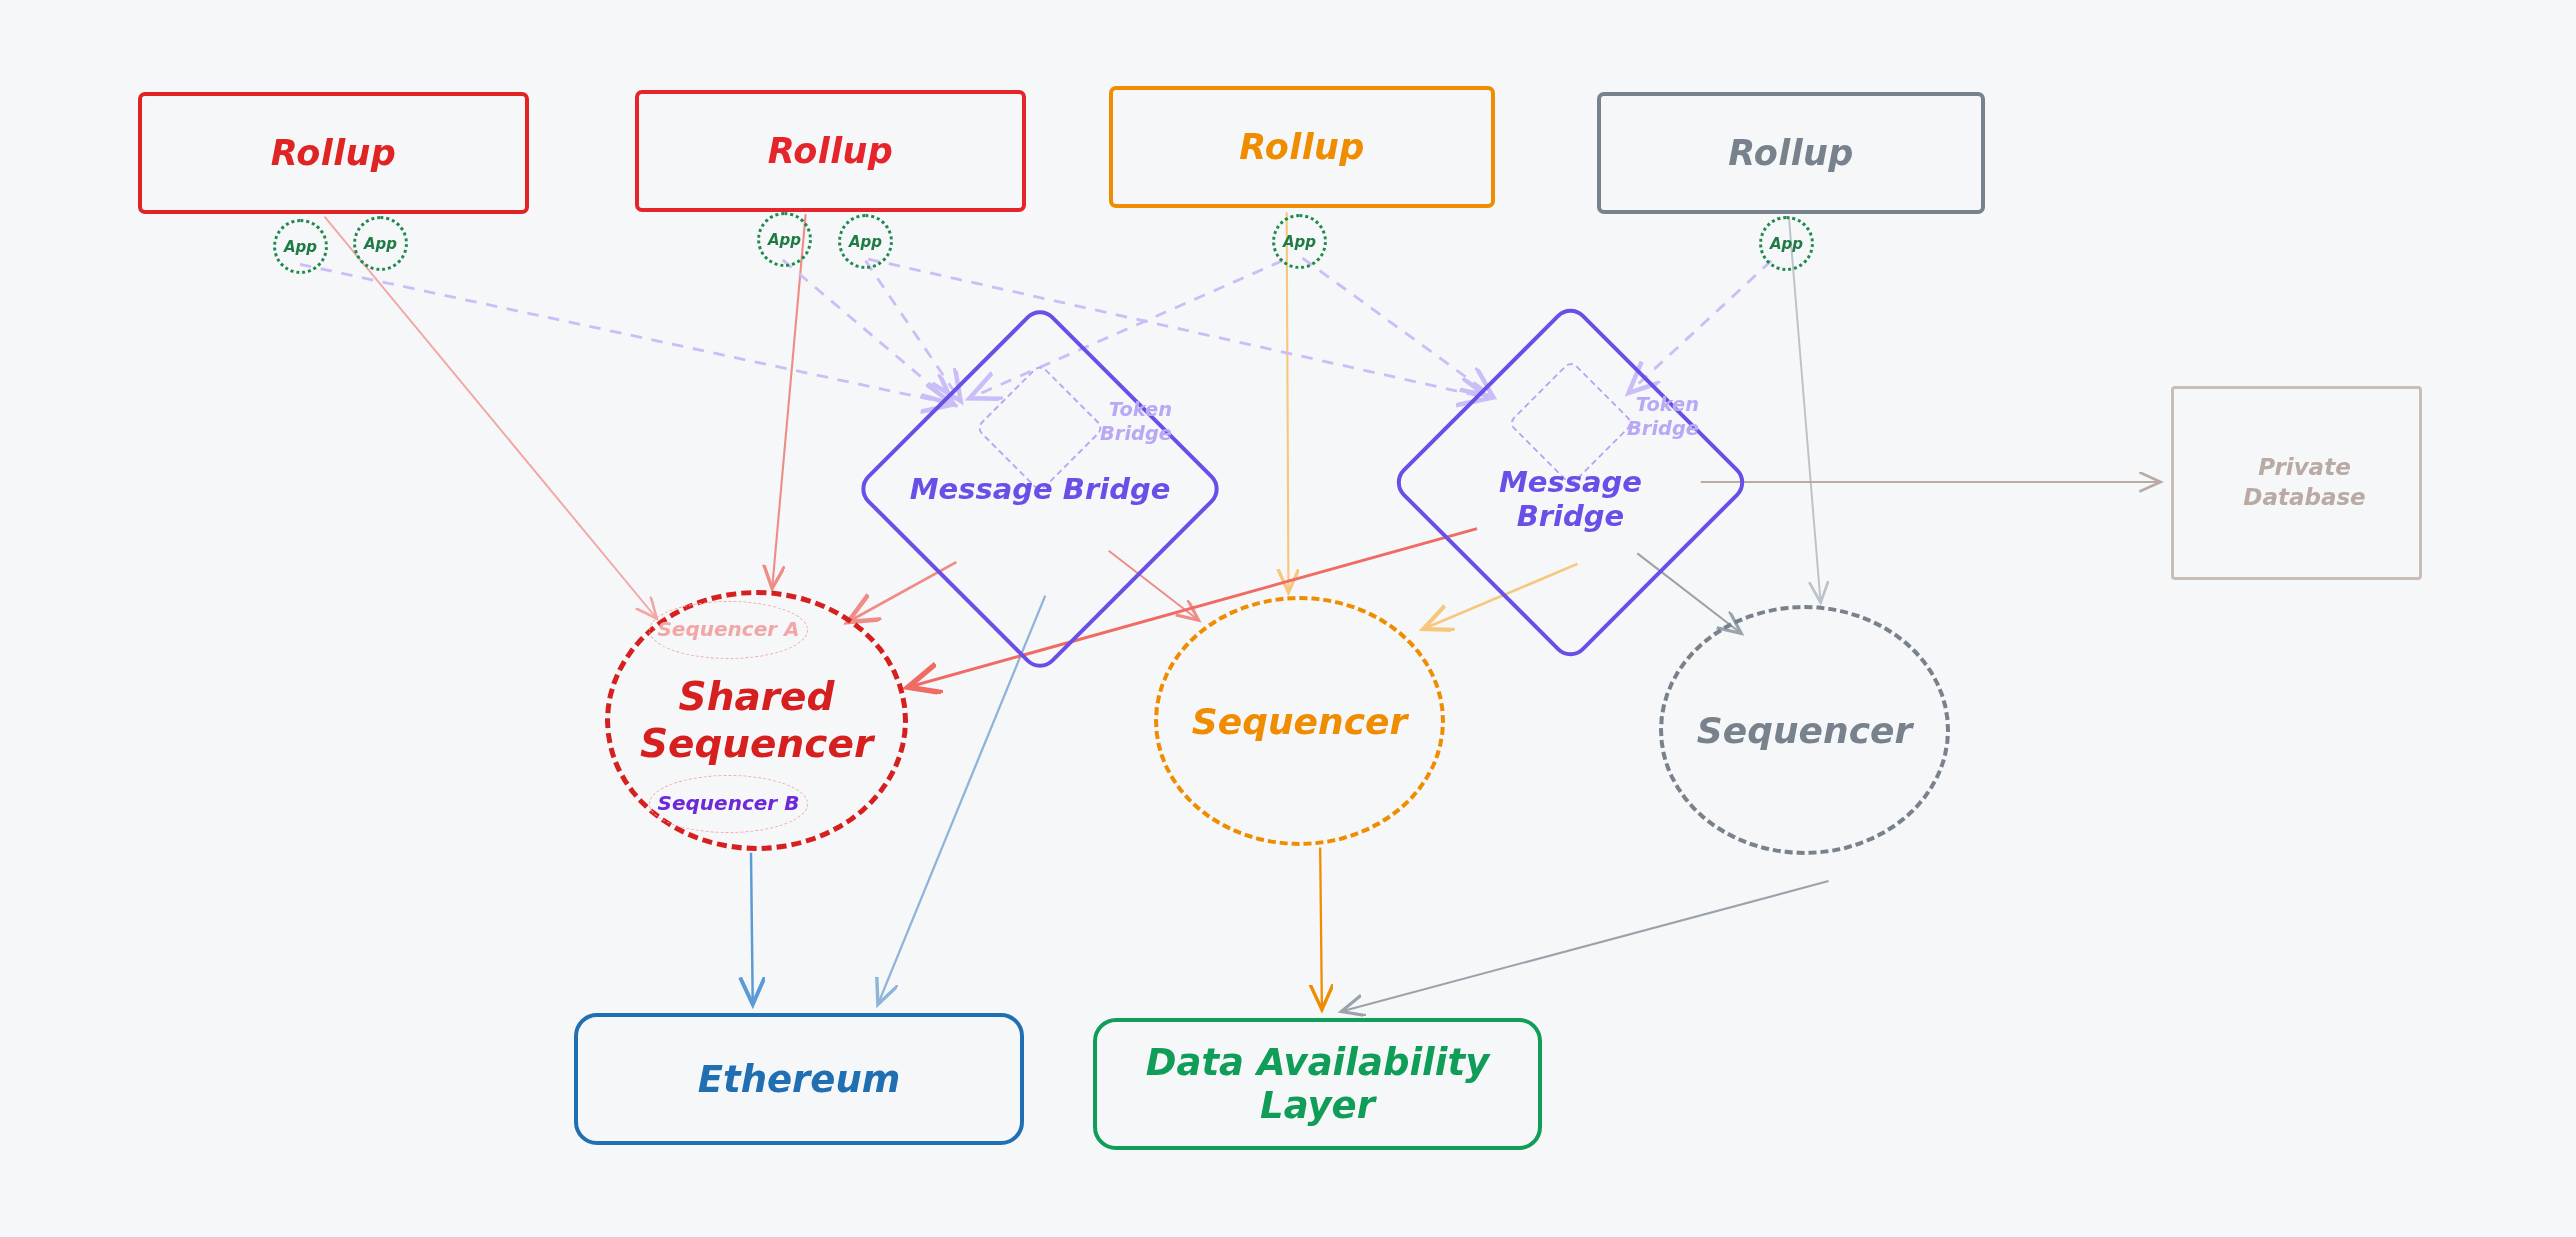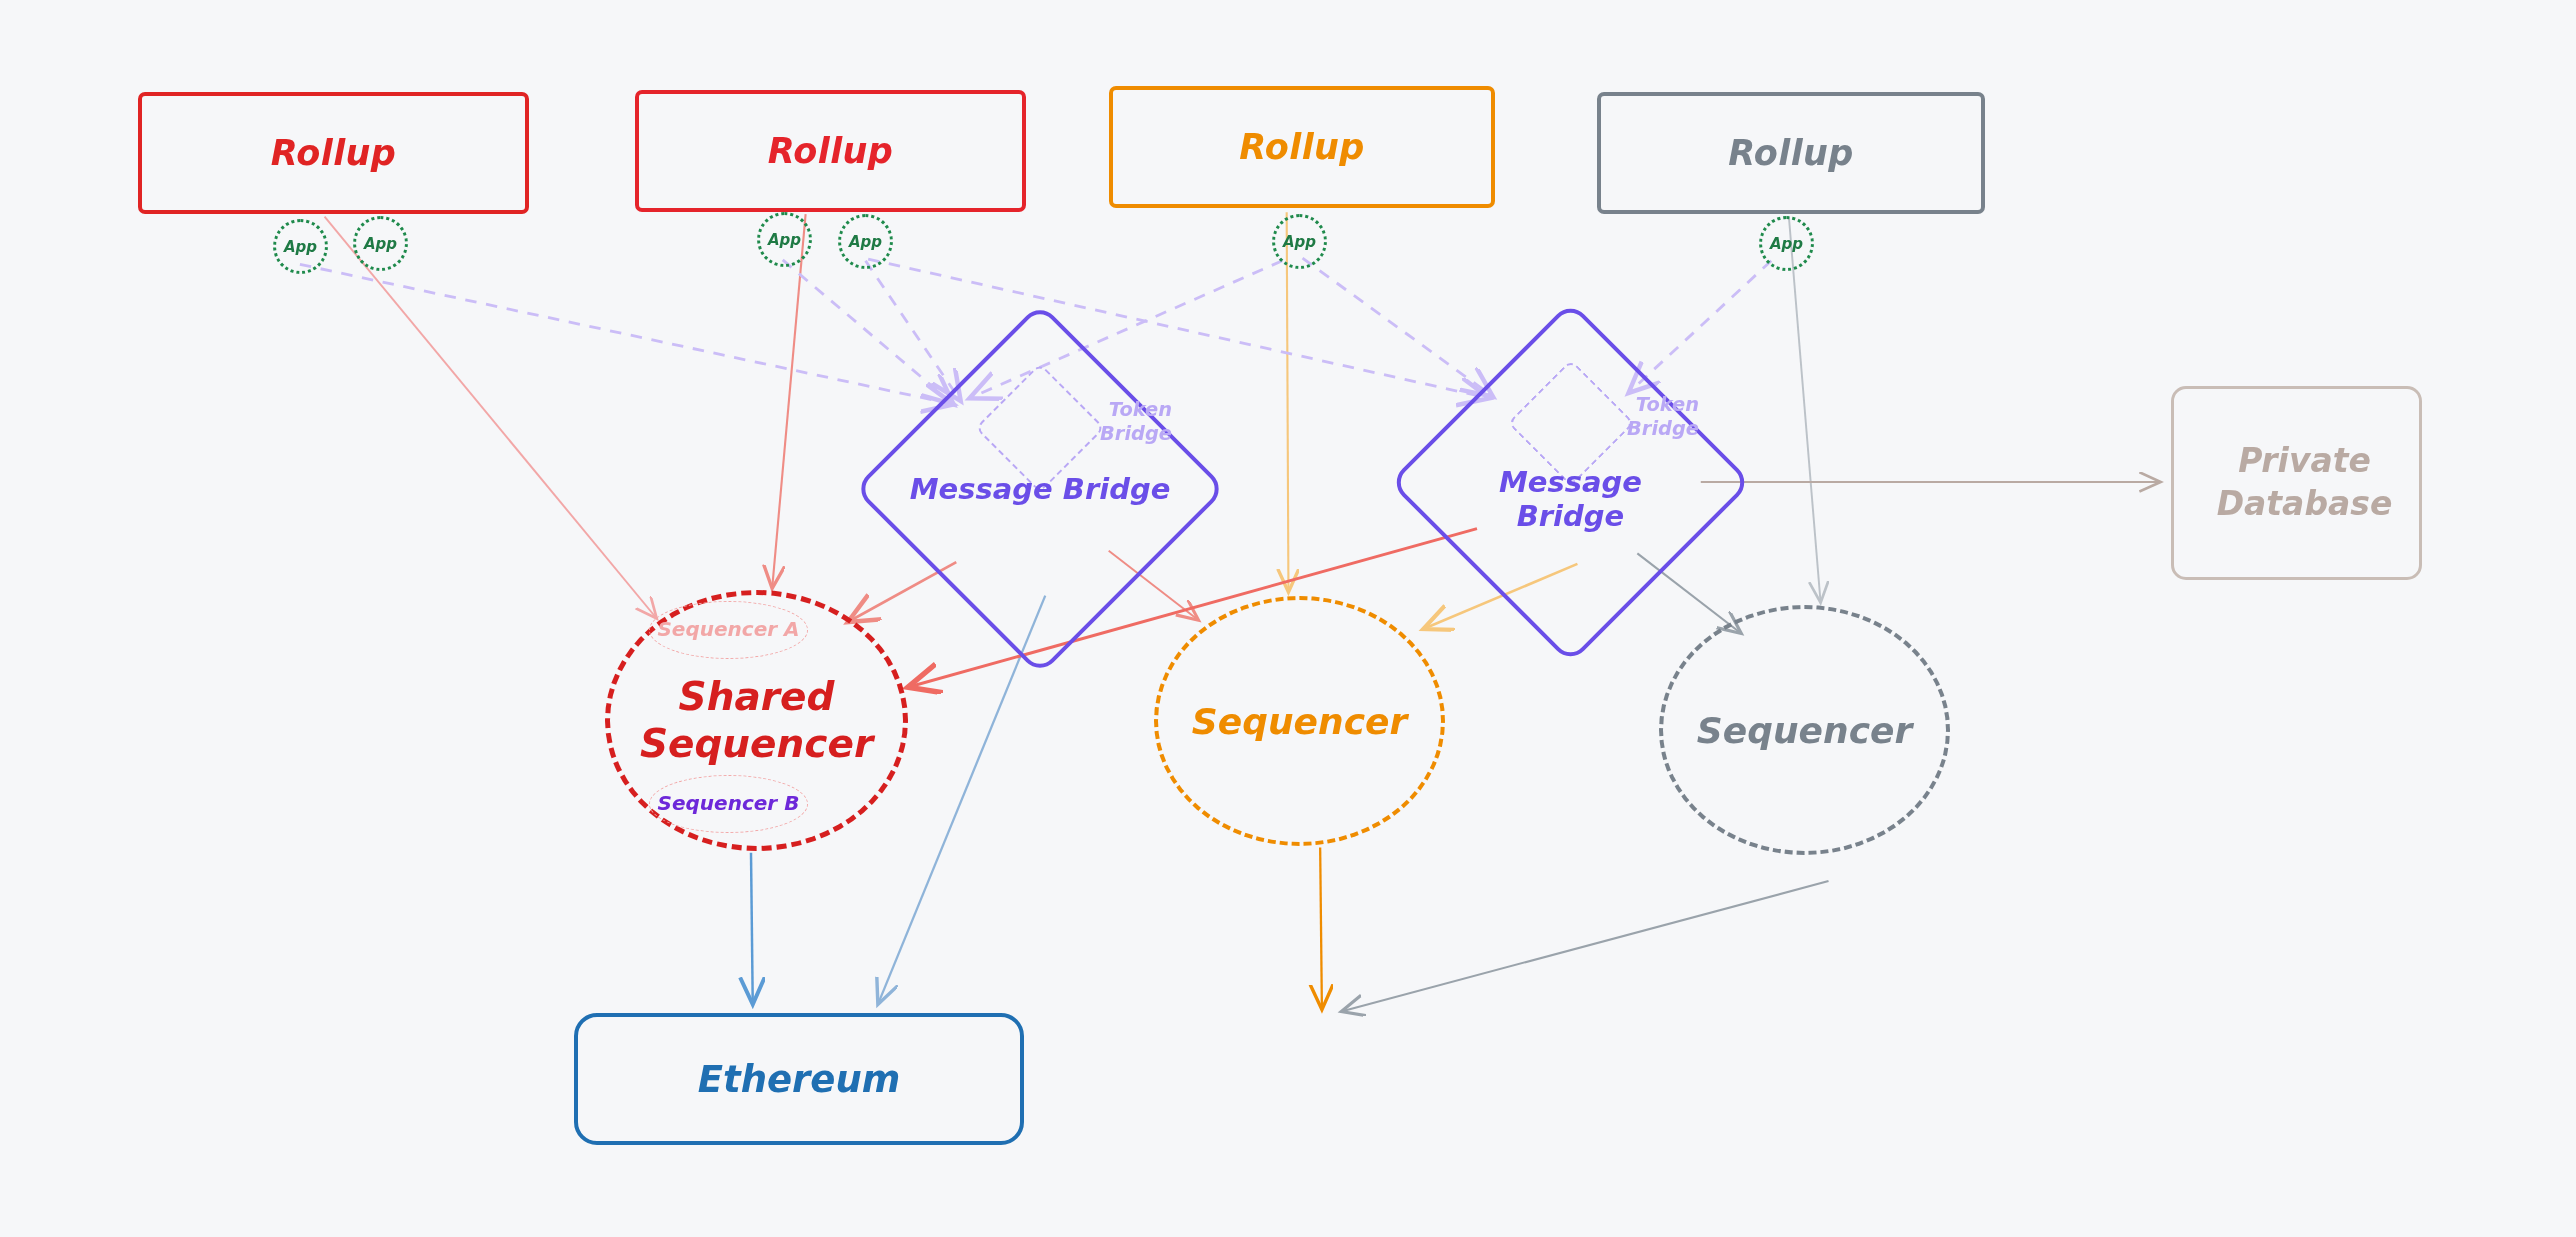--- a/index.html
+++ b/index.html
@@ -48,22 +48,22 @@
   }
   .bottom-box {
     border-width: 4.4px;
     border-style: solid;
     border-radius: 23px;
     font-size: 37px;
   }
   .db-box {
     border-width: 3.5px;
     border-style: solid;
-    border-radius: 15px;
-    font-size: 33px;
+    border-radius: 4px;
+    font-size: 23px;
     line-height: 1.3;
     padding-left: 16px;
   }
   .app-circle {
     border: 3.5px dotted #1f8a4c;
     border-radius: 50%;
     color: #1f7a45;
     font-size: 15px;
   }
   .seq-circle {
@@ -269,20 +269,23 @@
   </div>
 
   <div class="node seq-circle hand" style="left:1659px; top:605px; width:291px; height:250px; border-color:#78828c; color:#78828c;
               font-size:36px;">
     <span>Sequencer</span>
   </div>
 
   <div class="node bottom-box hand" style="left:574px; top:1013px; width:450px; height:132px; border-color:#1f6fb2; color:#1f6fb2;">
     <span>Ethereum</span>
   </div>
+  <div class="node bottom-box hand" style="left:1093px; top:1018px; width:449px; height:132px; border-color:#0f9d58; color:#0f9d58;">
+    <span>Data Availability Layer</span>
+  </div>
 
   <div class="node db-box hand" style="left:2171px; top:386px; width:251px; height:194px; border-color:#c9bdb6; color:#b9aaa3;
               flex-direction:column;">
     <div>Private</div>
     <div>Database</div>
   </div>
 
 </div>
 
 

